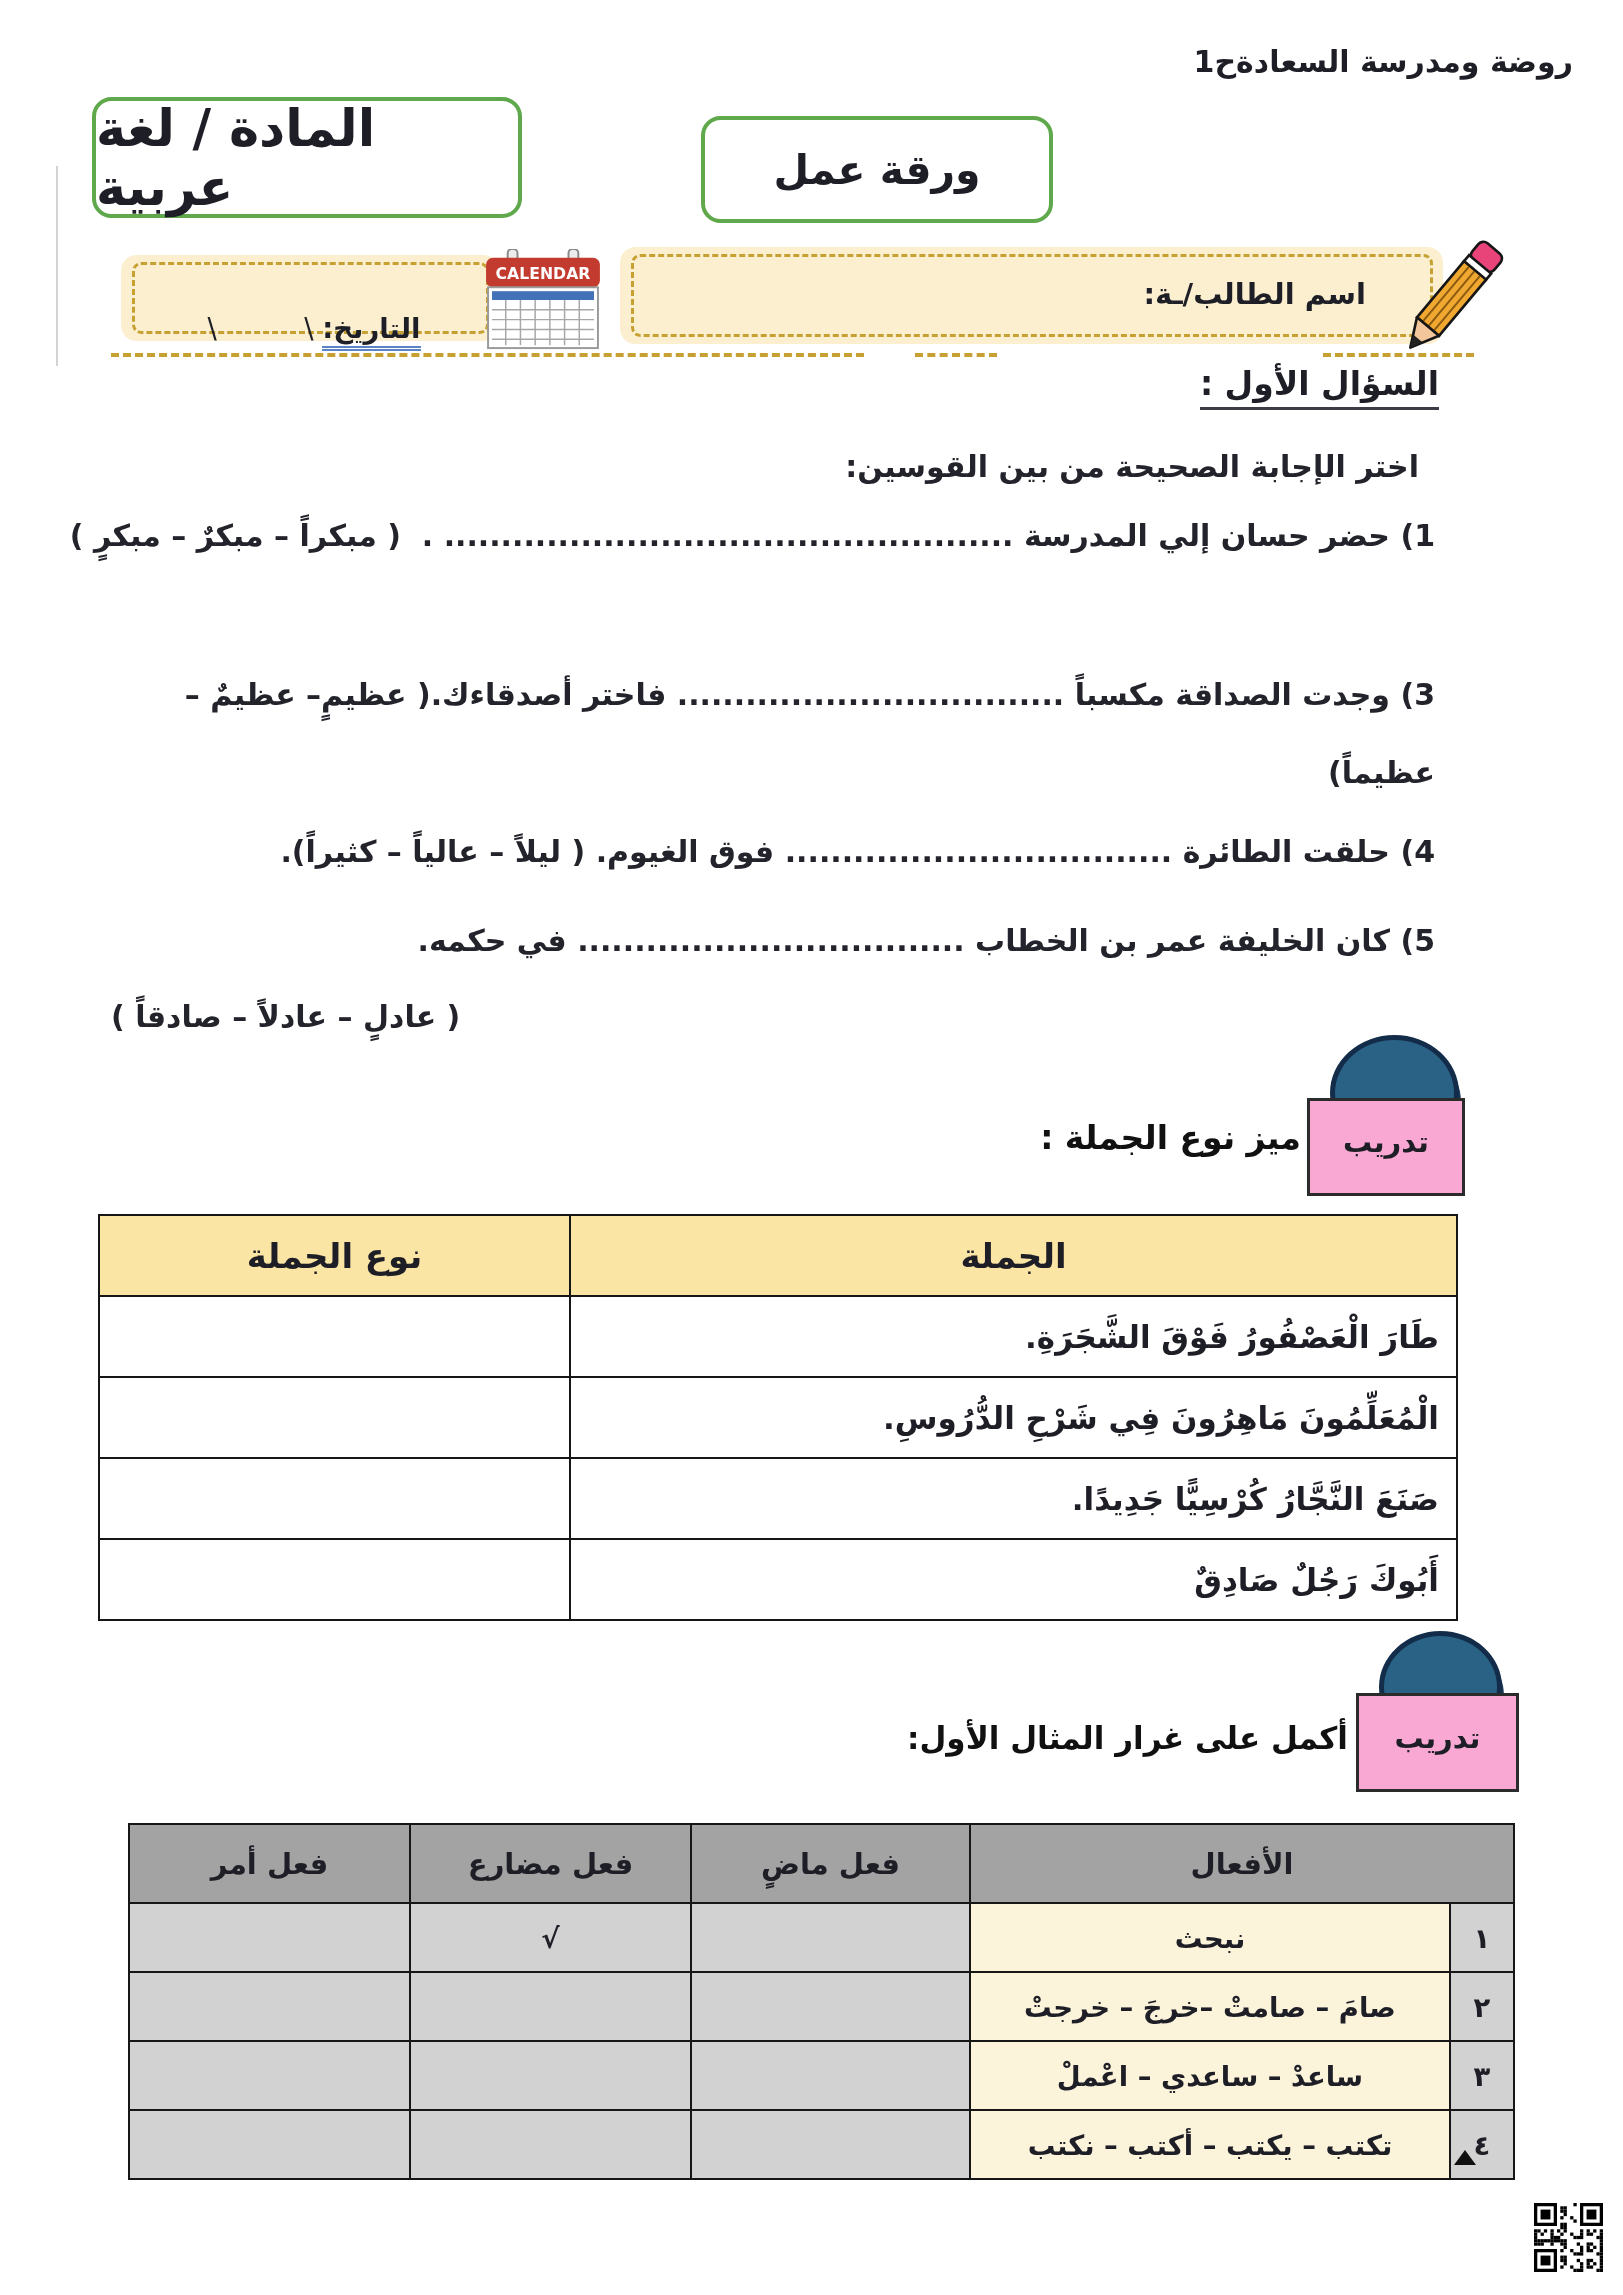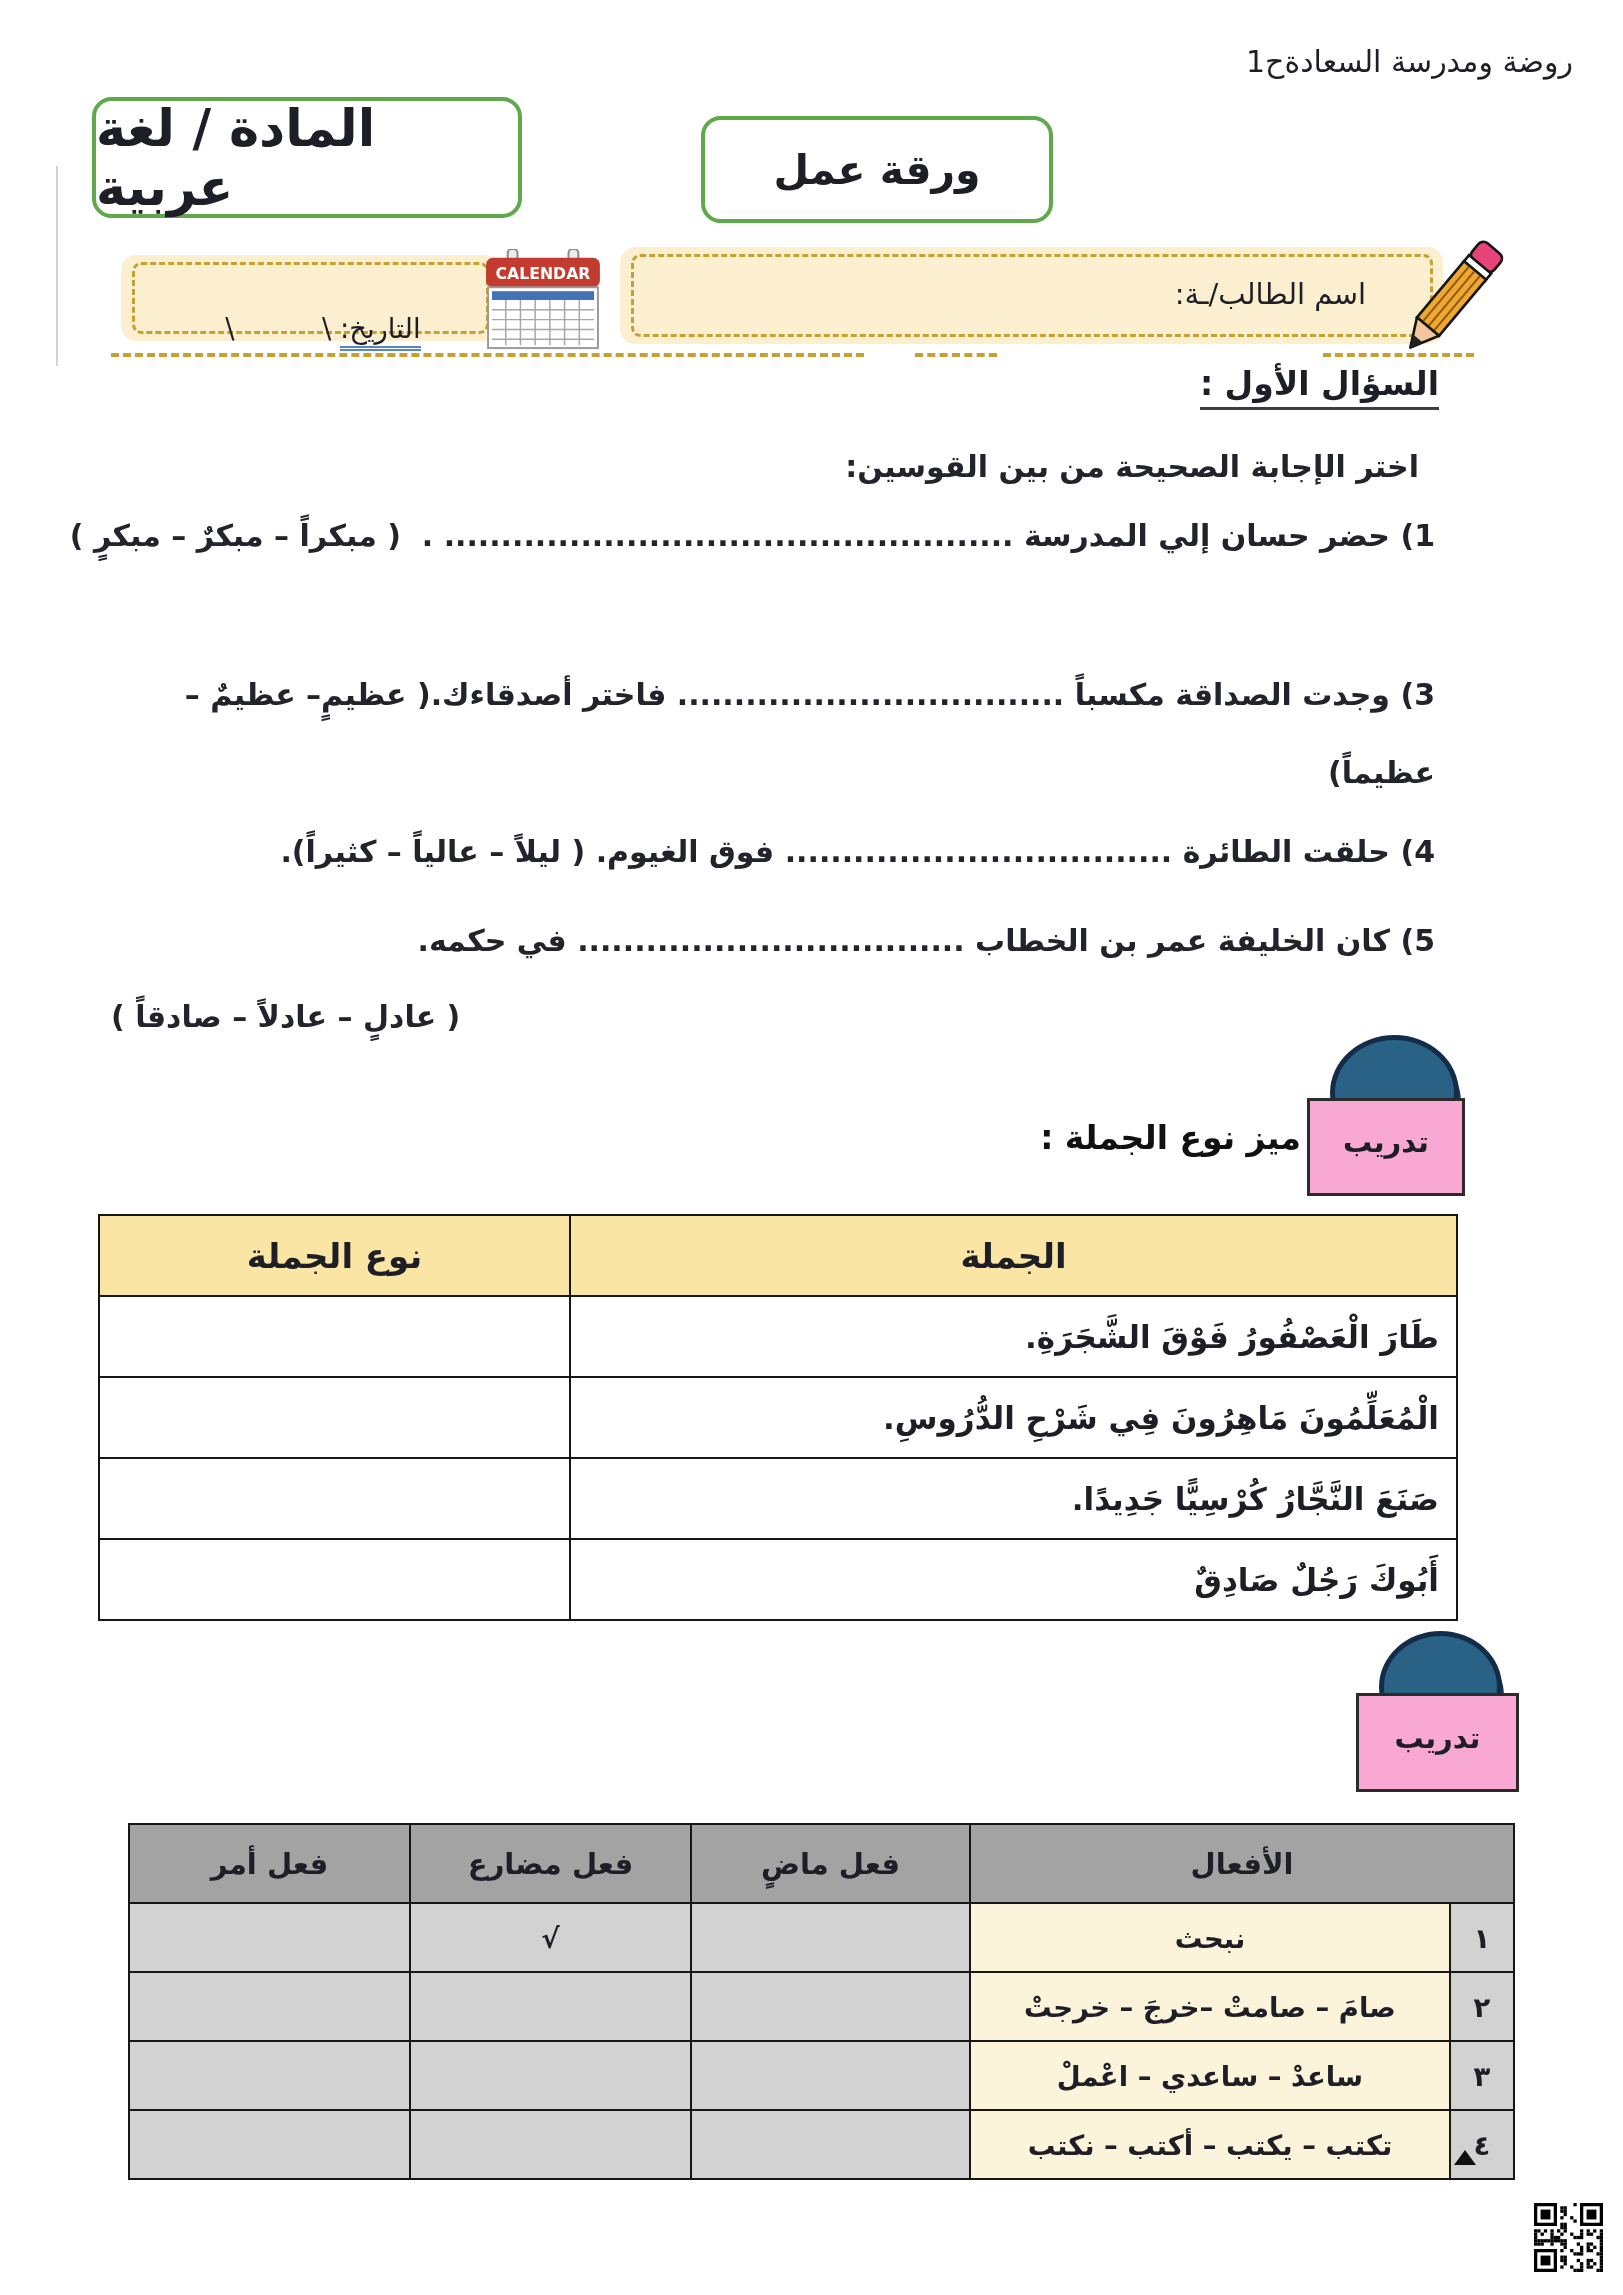--- a/index.html
+++ b/index.html
@@ -1,19 +1,19 @@
 <!DOCTYPE html>
 <html lang="ar" style="font-size:10.5px"><head>
 <meta charset="utf-8">
 <style>
   html,body{margin:0;padding:0;background:#e8e8e8}
   #page{position:relative;width:1623px;height:2295px;background:#ffffff;overflow:hidden;
         font-family:"DejaVu Sans",sans-serif;color:#1e1e26}
   .abs{position:absolute}
-  .b{font-weight:normal}
+  .b{font-weight:bold}
   .rtl{direction:rtl}
   .pre{white-space:pre}
 
   
   .greenbox{border:4.6px solid #5FA94C;border-radius:19.6px;background:#fff;
             display:flex;align-items:center;justify-content:center;font-weight:bold}
 
   
   .cream{background:#FBEFD0;border-radius:15.7px}
   .dashin{position:absolute;inset:7.2px 10.5px;border:3.9px dashed #C7A032;border-radius:9.2px}
@@ -168,20 +168,21 @@
         <td></td>
       </tr>
     </tbody>
       </table>
   </div>
 
   <div class="abs badge-circle" style="left:1379px;top:1631px;width:113px;height:102px"></div>
   <div class="abs badge-box" style="left:1356px;top:1693px;width:157px;height:93px">
     <span class="badge-label">تدريب</span>
   </div>
+  <div class="abs prompt" style="right:275px;top:1720px;font-size:31px">أكمل على غرار المثال الأول:</div>
 
   <div class="abs" style="left:128px;top:1823px">
     <table id="t2">
       <colgroup>
         <col style="width:64px">
           <col style="width:480px">
           <col style="width:279px">
         <col style="width:281px">
           <col style="width:281px">
       </colgroup>

